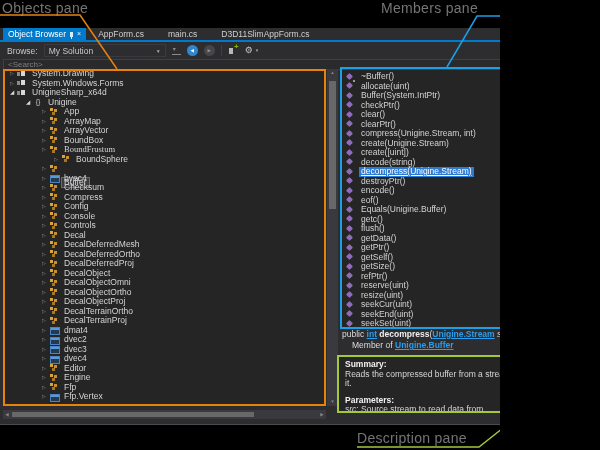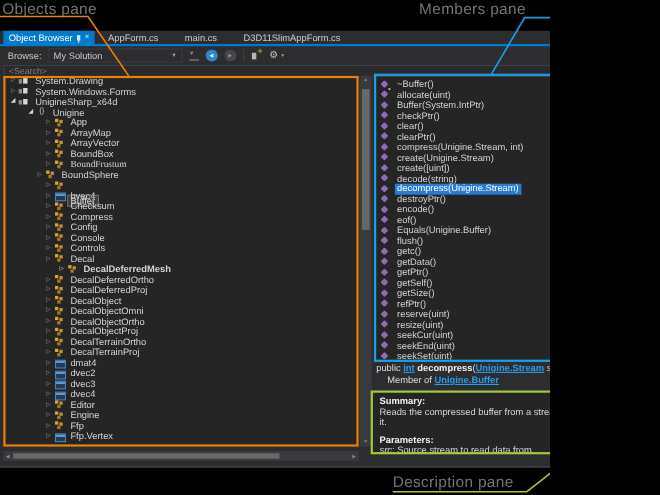--- a/index.html
+++ b/index.html
@@ -67,21 +67,21 @@
   .sb-arrow.top{top:1px;} .sb-arrow.bottom{bottom:1px;}
   .sb-thumb{position:absolute;left:2px;width:7px;top:12px;height:128px;background:#686868;}
 
   
   .members-pane{position:absolute;left:342px;top:42px;width:253px;height:257px;background:#252526;overflow:hidden;padding-top:2px;}
   .mrow{height:9.5px;display:flex;align-items:center;font-size:8.5px;line-height:9.5px;color:#d4d4d4;white-space:nowrap;}
   .mrow .ic{width:9px;margin-left:4px;margin-right:4px;}
   .ic-method::before{content:'';position:absolute;left:1px;top:1px;width:5px;height:5px;background:#8f6bb8;border-radius:1px;transform:rotate(45deg);}
   .ic-method.mod::after{content:'';position:absolute;right:0px;bottom:-1px;width:2px;height:2px;background:#bfbfbf;border-radius:50%;}
   .mlabel{padding:0 2px;}
-  .mlabel.sel{background:var(--selection);color:#fff;}
+  .mlabel.sel{background:var(--selection);color:#fff;text-decoration:underline;}
 
   
   .signature{position:absolute;left:342px;top:301px;width:253px;height:26px;font-size:8.5px;line-height:11px;color:#dcdcdc;white-space:nowrap;}
   .signature b{color:#f0f0f0;}
   .link{color:var(--link);text-decoration:underline;font-weight:bold;cursor:pointer;}
   .sig-line2{padding-left:10px;}
   .param{color:#d0d0d0;}
 
   
   .desc-pane{position:absolute;left:339px;top:329px;width:255px;height:54px;background:#252526;padding:3px 6px;font-size:8.5px;line-height:9.5px;color:#d6d6d6;}
@@ -188,21 +188,21 @@
         <div class="trow" style="padding-left: 36px;">
           <span class="exp">▷</span>
           <span class="ic ic-class"></span>
           <span class="tlabel">BoundBox</span>
         </div>
         <div class="trow" style="padding-left: 36px; font-family: Liberation Serif, serif;">
           <span class="exp">▷</span>
           <span class="ic ic-class"></span>
           <span class="tlabel">BoundFrustum</span>
         </div>
-        <div class="trow" style="padding-left: 28px;">
+        <div class="trow" style="padding-left: 48px;">
           <span class="exp">▷</span>
           <span class="ic ic-class"></span>
           <span class="tlabel">BoundSphere</span>
         </div>
         <div class="trow" style="padding-left: 36px;">
           <span class="exp">▷</span>
           <span class="ic ic-class"></span>
           <span class="tlabel sel-inactive">Buffer</span>
         </div>
         <div class="trow" style="padding-left: 36px;">
@@ -233,21 +233,21 @@
         <div class="trow" style="padding-left: 36px;">
           <span class="exp">▷</span>
           <span class="ic ic-class"></span>
           <span class="tlabel">Controls</span>
         </div>
         <div class="trow" style="padding-left: 36px;">
           <span class="exp">▷</span>
           <span class="ic ic-class"></span>
           <span class="tlabel">Decal</span>
         </div>
-        <div class="trow" style="padding-left: 48px; font-weight: bold;">
+        <div class="trow" style="padding-left: 36px;">
           <span class="exp">▷</span>
           <span class="ic ic-class"></span>
           <span class="tlabel">DecalDeferredMesh</span>
         </div>
         <div class="trow" style="padding-left: 36px;">
           <span class="exp">▷</span>
           <span class="ic ic-class"></span>
           <span class="tlabel">DecalDeferredOrtho</span>
         </div>
         <div class="trow" style="padding-left: 36px;">
@@ -389,25 +389,25 @@
         <div class="mrow">
           <span class="ic ic-method"></span>
           <span class="mlabel">eof()</span>
         </div>
         <div class="mrow">
           <span class="ic ic-method"></span>
           <span class="mlabel">Equals(Unigine.Buffer)</span>
         </div>
         <div class="mrow">
           <span class="ic ic-method"></span>
+          <span class="mlabel">getc()</span>
+        </div>
+        <div class="mrow">
+          <span class="ic ic-method"></span>
           <span class="mlabel">flush()</span>
-        </div>
-        <div class="mrow">
-          <span class="ic ic-method"></span>
-          <span class="mlabel">getc()</span>
         </div>
         <div class="mrow">
           <span class="ic ic-method"></span>
           <span class="mlabel">getData()</span>
         </div>
         <div class="mrow">
           <span class="ic ic-method"></span>
           <span class="mlabel">getPtr()</span>
         </div>
         <div class="mrow">

